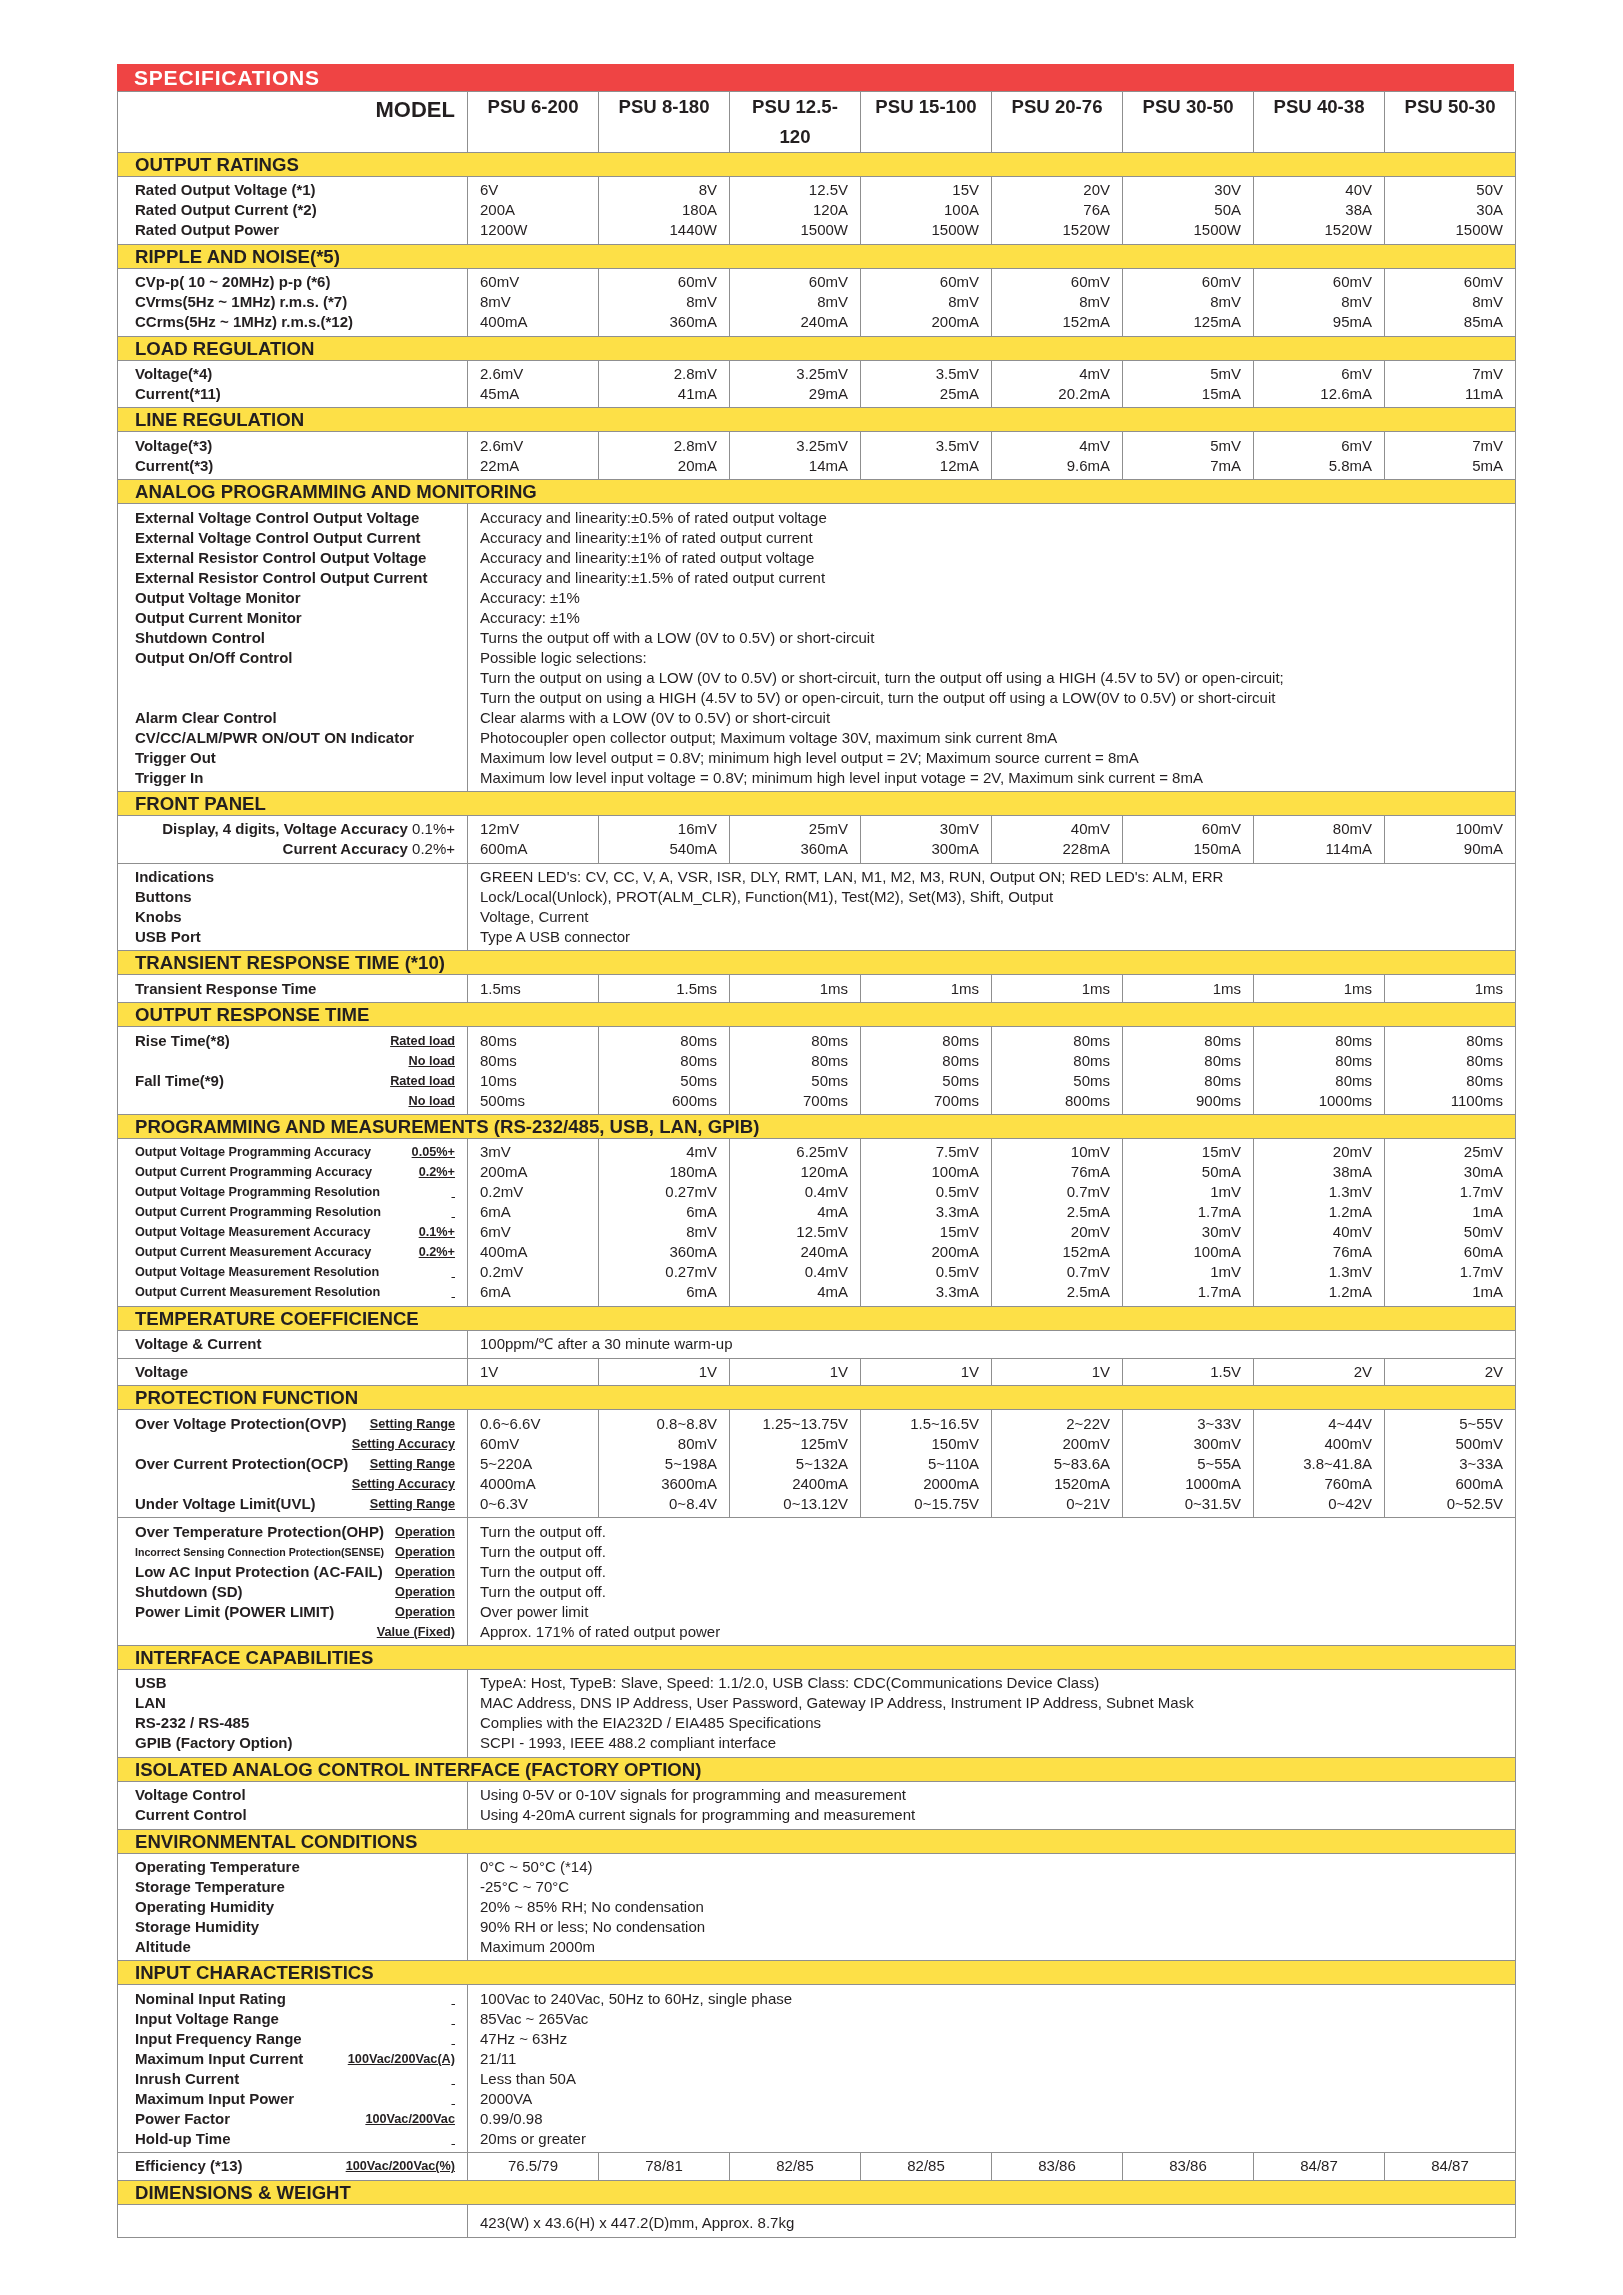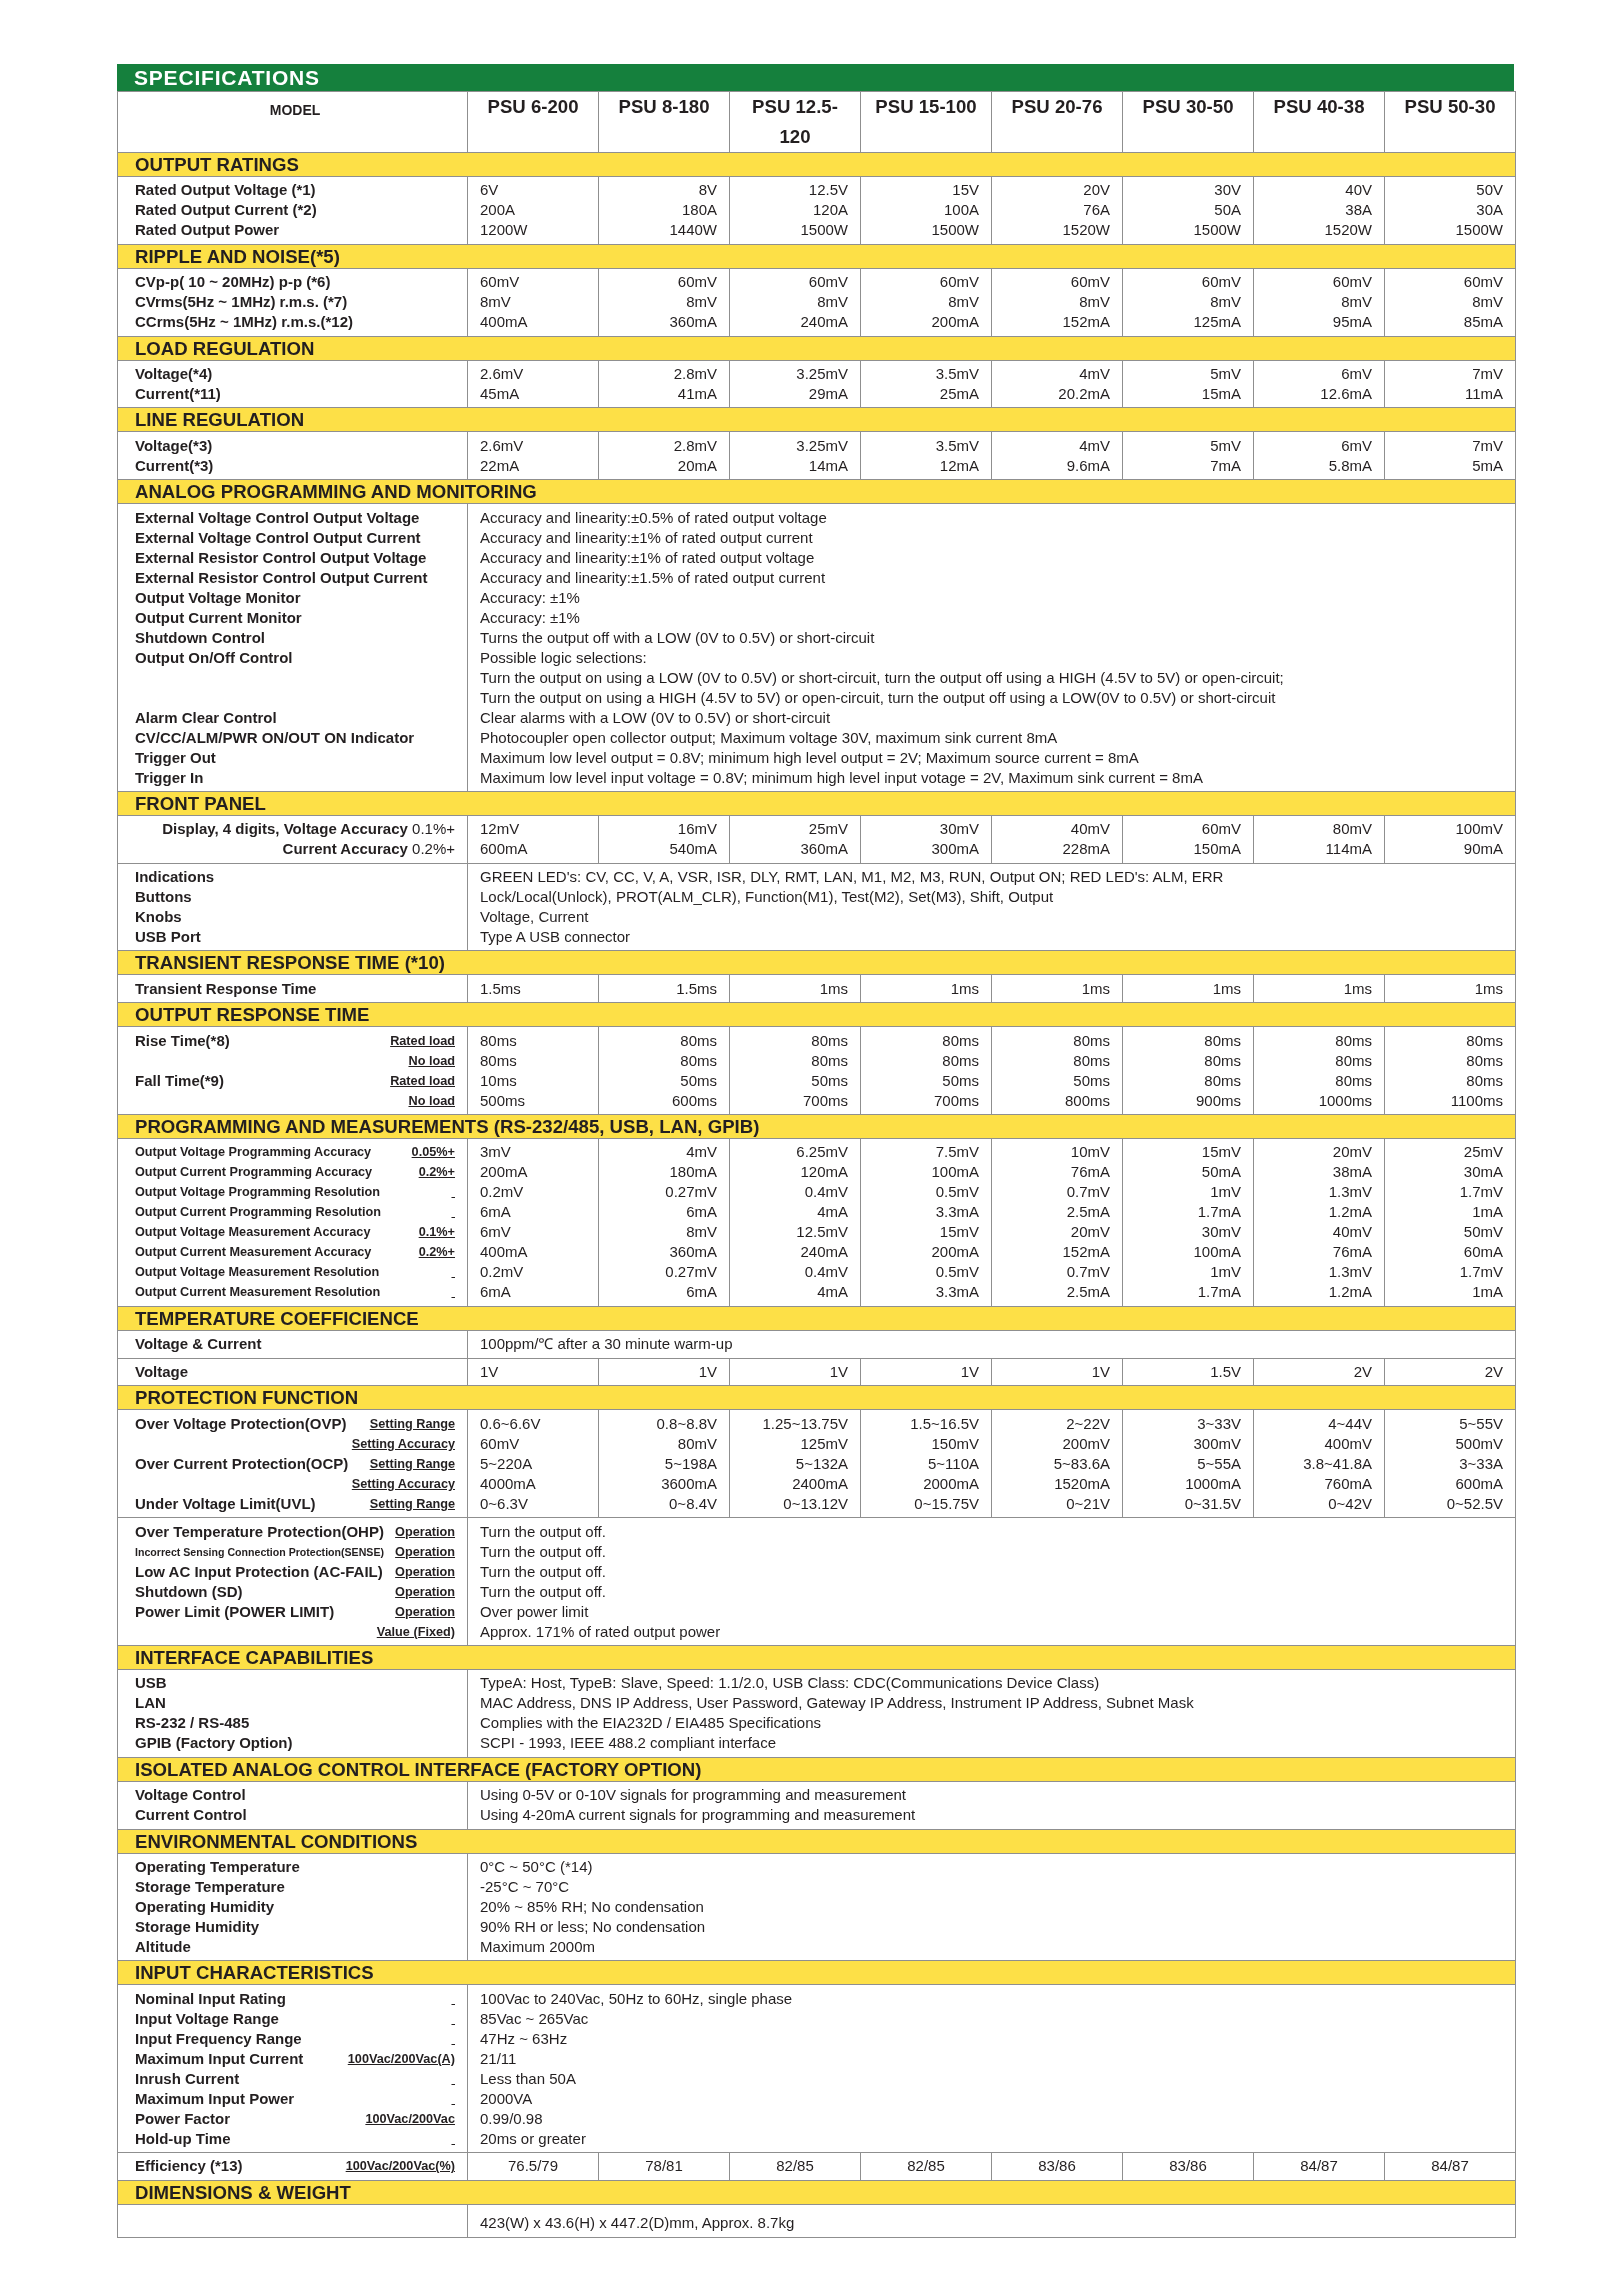--- a/index.html
+++ b/index.html
@@ -1,24 +1,24 @@
 <!DOCTYPE html>
 <html style="font-size:13.5px"><head>
 <meta charset="utf-8">
 <style>
   html, body { margin:0; padding:0; background:#ffffff; }
   body { width:1623px; height:2295px; position:relative; font-family:"Liberation Sans", sans-serif; color:#231f20; }
   #sheet { position:absolute; left:117px; top:64px; width:1397px; }
-  .title-bar { height:27px; background:#15803d; color:#fff; font-weight:bold; font-size:21px; letter-spacing:0.8px; padding-left:17px; line-height:27px; box-sizing:border-box; }
+  .title-bar { height:27px; background:#ef4444; color:#fff; font-weight:bold; font-size:21px; letter-spacing:0.8px; padding-left:17px; line-height:27px; box-sizing:border-box; }
   table { border-collapse:collapse; width:1397px; table-layout:fixed; border-left:1.7px solid #9a9a9a; border-right:1.7px solid #9a9a9a; }
   col.lab { width:350px; }
   col.m { width:131px; }
   td { border:0.8px solid #8f8f8f; padding:0 12px; vertical-align:top; font-size:15px; line-height:20px; }
   tr.model td { font-size:18.6px; font-weight:bold; height:30px; line-height:30px; text-align:center; border-bottom:1.7px solid #8f8f8f; }
-  tr.model td.lab { text-align:center; padding-left:17px; font-size:14px; }
+  tr.model td.lab { text-align:right; padding-left:17px; font-size:22px; }
   tr.sec td { background:#fde047; font-weight:bold; font-size:18.6px; line-height:23px; height:23px; padding-left:17px; border-top:1.7px solid #8f8f8f; border-bottom:1.7px solid #8f8f8f; }
   td.lab { font-weight:bold; font-size:15px; padding-left:17px; padding-top:3.4px; padding-bottom:3.4px; }
   td.v { text-align:right; padding-top:3.4px; padding-bottom:3.4px; }
   td.v.first { text-align:left; }
   td.span { padding-top:3.4px; padding-bottom:3.4px; }
   .line { display:block; white-space:nowrap; }
   .labgrid { display:flex; justify-content:space-between; }
   .labgrid .l { white-space:nowrap; }
   .labgrid .r { white-space:nowrap; text-align:right; font-size:12.7px;text-decoration:underline; }
   .small-lab { font-size:12.7px;text-align:center; }

